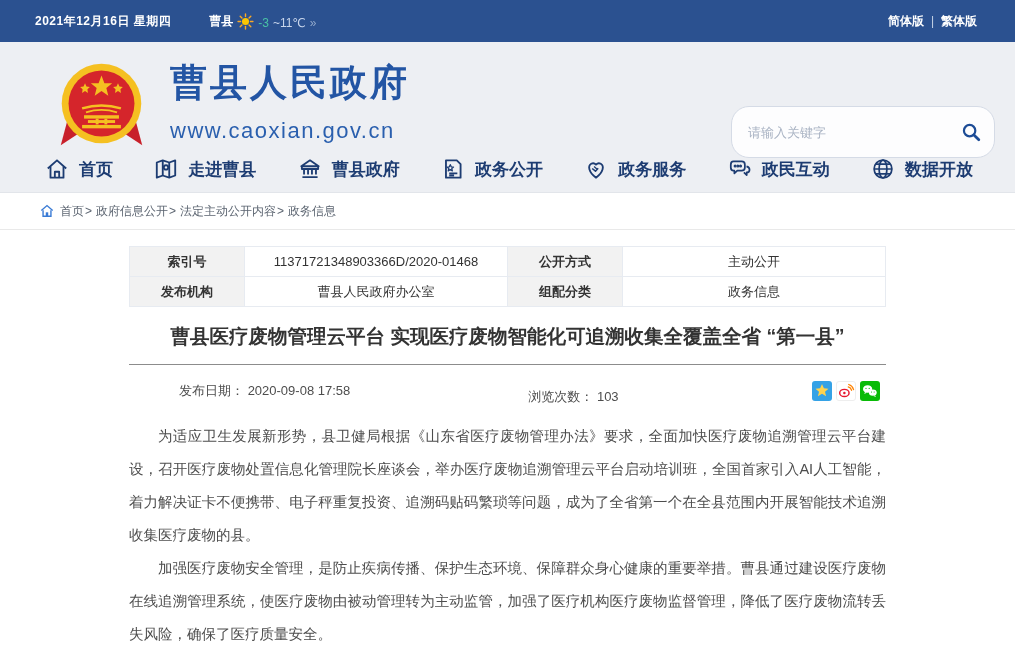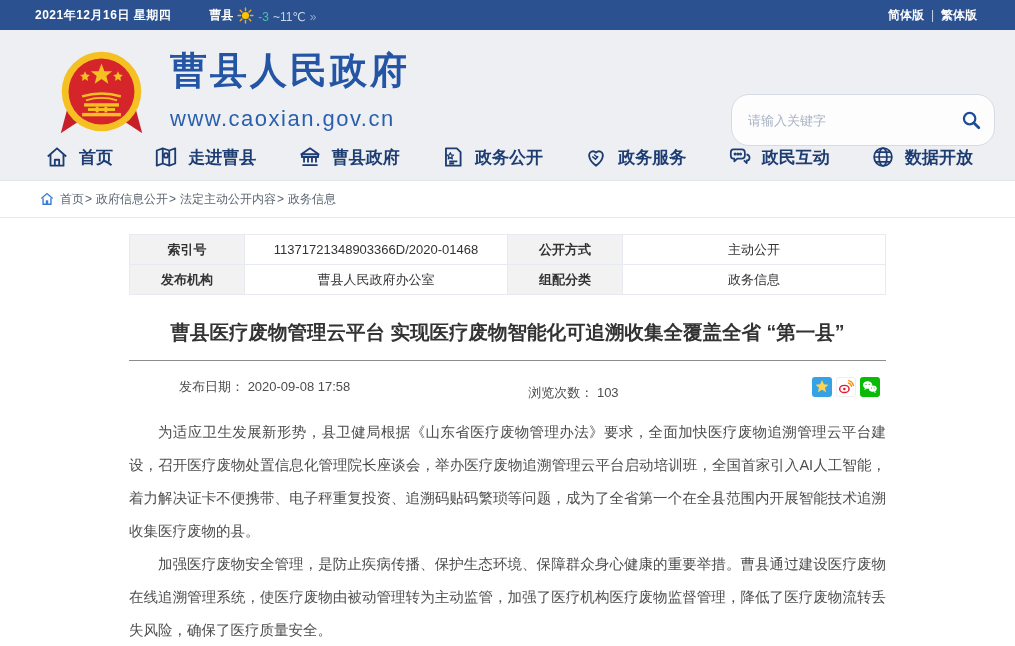--- a/index.html
+++ b/index.html
@@ -1,20 +1,20 @@
 <!DOCTYPE html>
 <html><head>
 <meta charset="utf-8">
 <style>
   * { margin:0; padding:0; box-sizing:border-box; }
   html,body { width:1015px; height:646px; overflow:hidden; background:#fff;
               font-family:"Liberation Sans","DejaVu Sans",sans-serif; }
 
   
-  .topbar { height:30px; background:#2b5190; color:#fff; display:flex;
+  .topbar { height:42px; background:#2b5190; color:#fff; display:flex;
             align-items:center; justify-content:space-between; padding:0 38px 0 35px;
             font-size:12px; font-weight:bold; }
   .topbar-left { display:flex; align-items:center; gap:8px; }
   .topbar-date { letter-spacing:.5px; }
   .weather { display:flex; align-items:flex-end; gap:4px; margin-left:30px; cursor:pointer; }
   .sun { width:17px; height:17px; }
   .temp-low { color:#49c2a4; font-weight:normal; }
   .temp-high { color:#c9d6ec; font-weight:normal; }
   .w-arrow { color:#8fa6c9; font-weight:normal; }
   .topbar-right { display:flex; align-items:center; gap:7px; }
@@ -53,21 +53,21 @@
 
   
   .content { width:757px; margin:0 auto; padding-top:16px; }
 
   table.info-table { width:100%; border-collapse:collapse; table-layout:fixed; }
   .info-table td { border:1px solid #e7ebf1; height:30px; text-align:center;
                    font-size:13px; color:#333; overflow:hidden; white-space:nowrap; }
   .info-table td.lbl { background:#f2f2f2; font-weight:bold; width:115px; }
   .info-table td.val { background:#fff; }
 
-  .article-title { margin-top:24px; text-align:center; font-size:19.5px; font-weight:bold;
+  .article-title { margin-top:16px; text-align:center; font-size:19.5px; font-weight:bold;
                    color:#333; padding-bottom:14px; border-bottom:1px solid #8c8c8c; }
   .meta { display:flex; align-items:center; padding:11px 6px 0 50px; font-size:13px; color:#4d4d4d; }
   .meta .views { margin-left:178px;margin-top:12px; }
   .share { margin-left:auto; display:flex; gap:4px; }
   .share-icon { width:20px; height:20px; border-radius:3px; display:flex;
                 align-items:center; justify-content:center; cursor:pointer; }
   .share-icon svg { width:20px; height:20px; display:block; }
 
   .article-body { margin-top:14px; font-size:14.5px; color:#4d4d4d;
                   line-height:33px; text-align:justify; }

